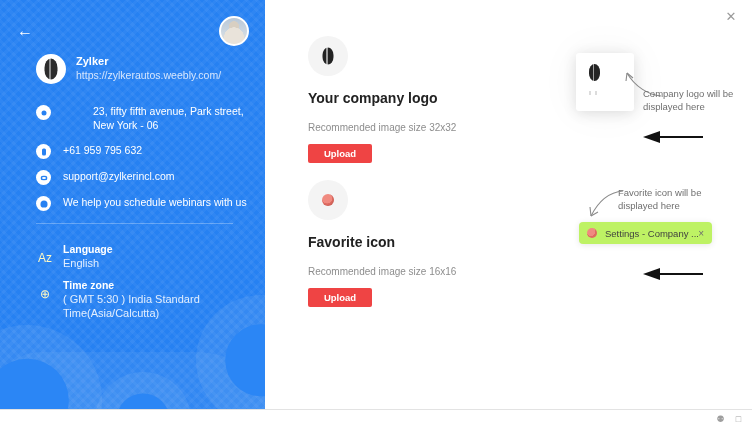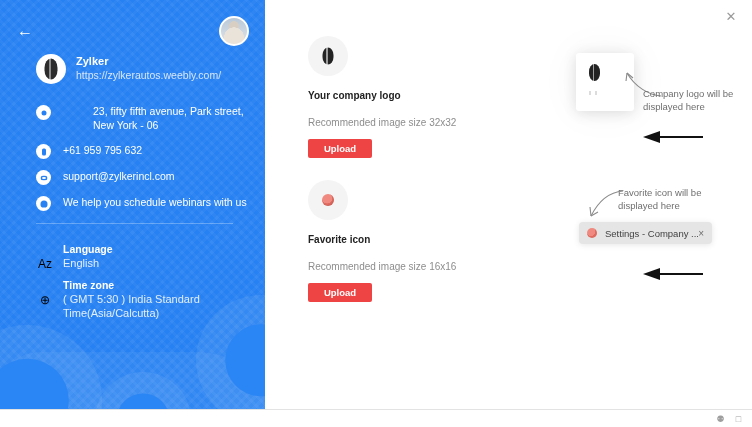--- a/index.html
+++ b/index.html
@@ -161,25 +161,25 @@
 
   .meta-row {
     position: absolute; left: 36px;
     width: 215px;
     display: flex;
     align-items: flex-start;
   }
   .meta-icon {
     flex: 0 0 auto;
     width: 18px; height: 18px;
-    color: #000000;
+    color: #fef9c3;
     font-size: 12px;
     line-height: 18px;
     text-align: center;
-    margin-top: 13px;
+    margin-top: 7px;
   }
   .meta-texts { margin-left: 9px; }
   .meta-label {
     color: #ffffff;
     font-size: 10.5px;
     font-weight: bold;
     line-height: 14px;
   }
   .meta-value {
     color: #e2eefe;
@@ -224,21 +224,21 @@
     position: absolute; left: 50%; top: 50%;
     transform: translate(-50%,-50%);
     width: 12px; height: 12px;
     border-radius: 50%;
     background: radial-gradient(circle at 42% 38%, #f08a80 0 48%, #df6a60 49% 100%);
     box-shadow: inset -1px -1px 0 rgba(0,0,0,.08);
   }
   .block-title {
     margin-top: 14px;
     color: #222222;
-    font-size: 10px;
+    font-size: 14px;
     font-weight: bold;
   }
   .block-sub {
     margin-top: 16px;
     color: #8d8d8d;
     font-size: 10px;
   }
   .upload-btn {
     margin-top: 11px;
     width: 64px; height: 19px;
@@ -294,21 +294,21 @@
     color: #6f6f6f;
     font-size: 9.5px;
     line-height: 12.5px;
   }
   .curve { position: absolute; }
 
   .tab-mock {
     position: absolute;
     left: 314px; top: 222px;
     width: 133px; height: 22px;
-    background: #e5e5e5;
+    background: #bef264;
     border-radius: 4px;
     box-shadow: 0 1px 6px rgba(0,0,0,.10);
     display: flex;
     align-items: center;
     padding: 0 8px;
   }
   .tab-fav {
     flex: 0 0 auto;
     width: 10px; height: 10px;
     border-radius: 50%;

